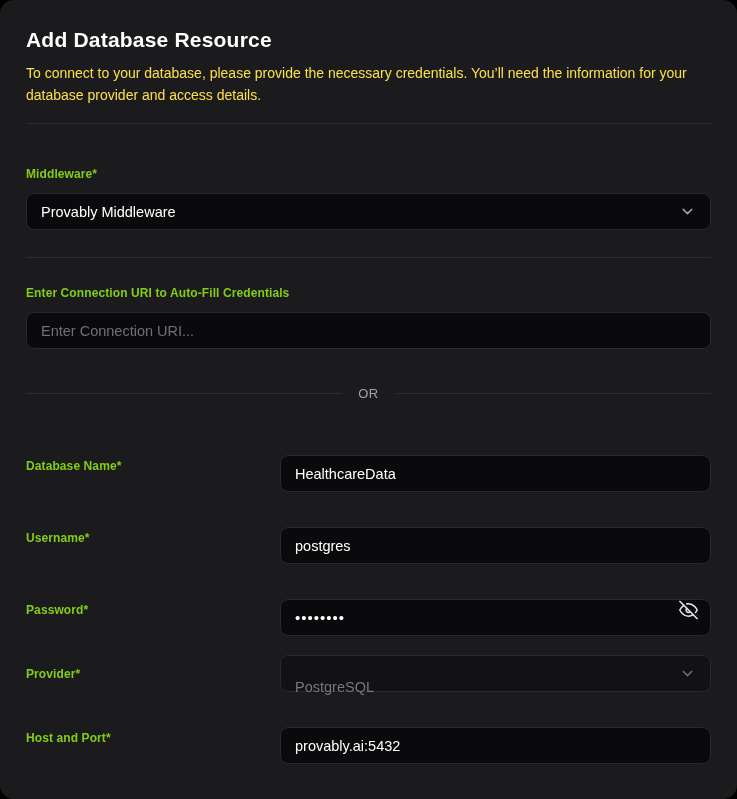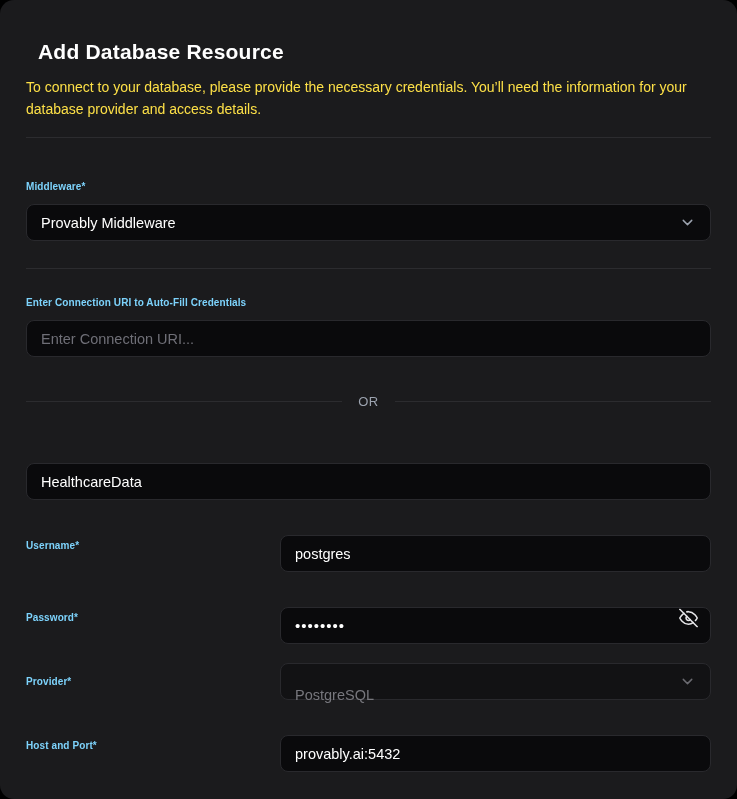--- a/index.html
+++ b/index.html
@@ -11,44 +11,44 @@
     overflow: hidden;
     position: relative;
   }
   .card {
     position: absolute; inset: 0;
     background: #1b1b1d;
     border-radius: 14px;
     padding: 28px 26px 0 26px;
   }
   .title {
-    margin: 12px;
+    margin: 0;
     font-size: 21px;
     font-weight: 700;
     color: #ffffff;
     letter-spacing: 0.2px;
   }
   .desc {
     margin: 10px 0 0 0;
     font-size: 14px;
     line-height: 22px;
     color: #fde047;
     max-width: 688px;
   }
   .divider {
     height: 1px;
     background: #2c2c2f;
     margin-top: 17px;
     border: none;
   }
   .field-label {
     display: block;
-    font-size: 10px;
+    font-size: 12px;
     font-weight: 700;
-    color: #7dd3fc;
+    color: #84cc16;
     letter-spacing: 0.1px;
   }
   .mw-label { margin-top: 43px; }
   .uri-label { margin-top: 28px; }
   .select, .text-input {
     width: 100%;
     height: 37px;
     background: #0a0a0c;
     border: 1px solid #29292d;
     border-radius: 8px;
@@ -165,20 +165,21 @@
 
   <div class="or-row">
     <div class="line"></div>
     <span class="or-text">OR</span>
     <div class="line"></div>
   </div>
 
   <div class="rows">
 
     <div class="form-row">
+      <label class="field-label">Database Name*</label>
       <div class="control">
         <input class="text-input" type="text" value="HealthcareData" style="">
       </div>
     </div>
 
     <div class="form-row">
       <label class="field-label">Username*</label>
       <div class="control">
         <input class="text-input" type="text" value="postgres" style="">
       </div>

